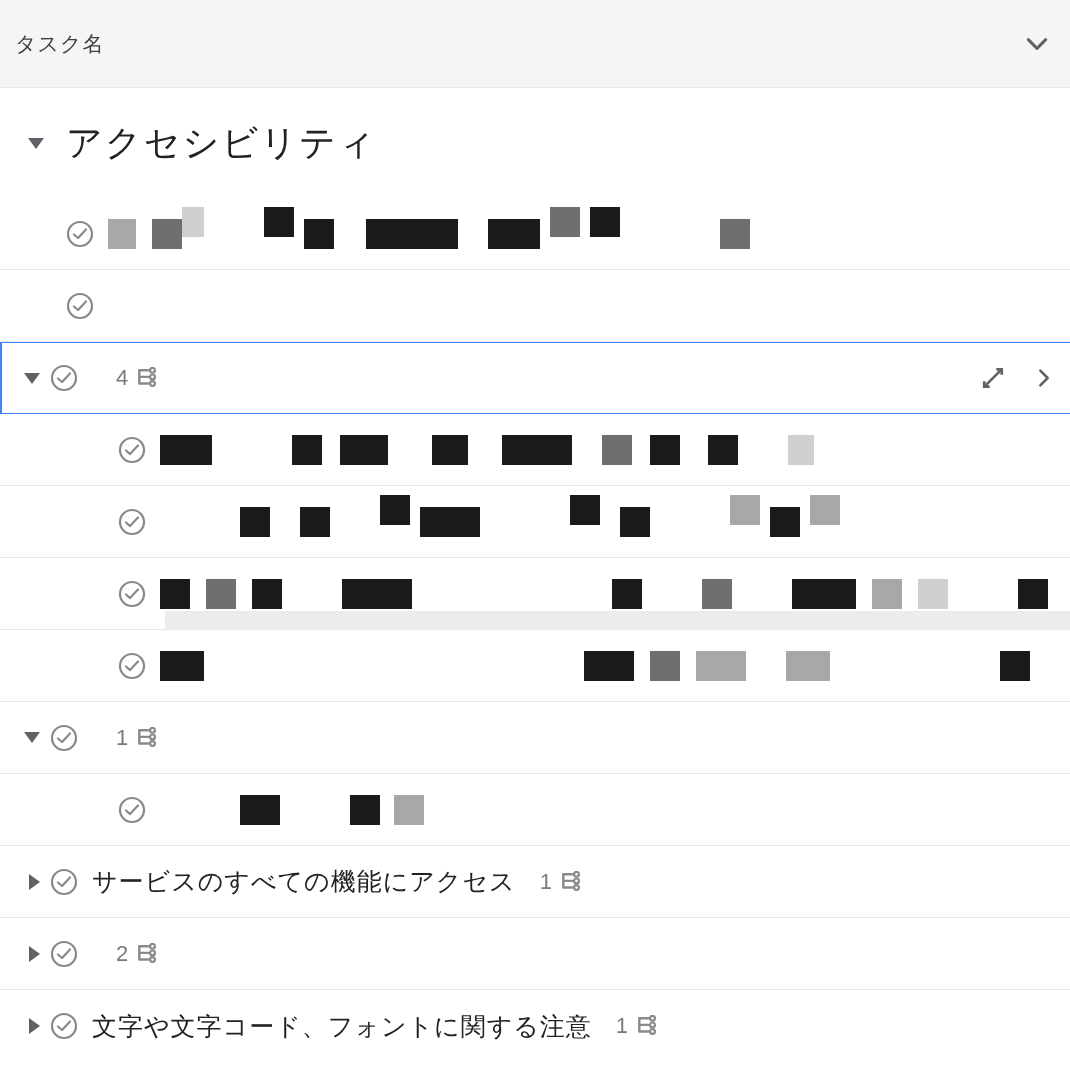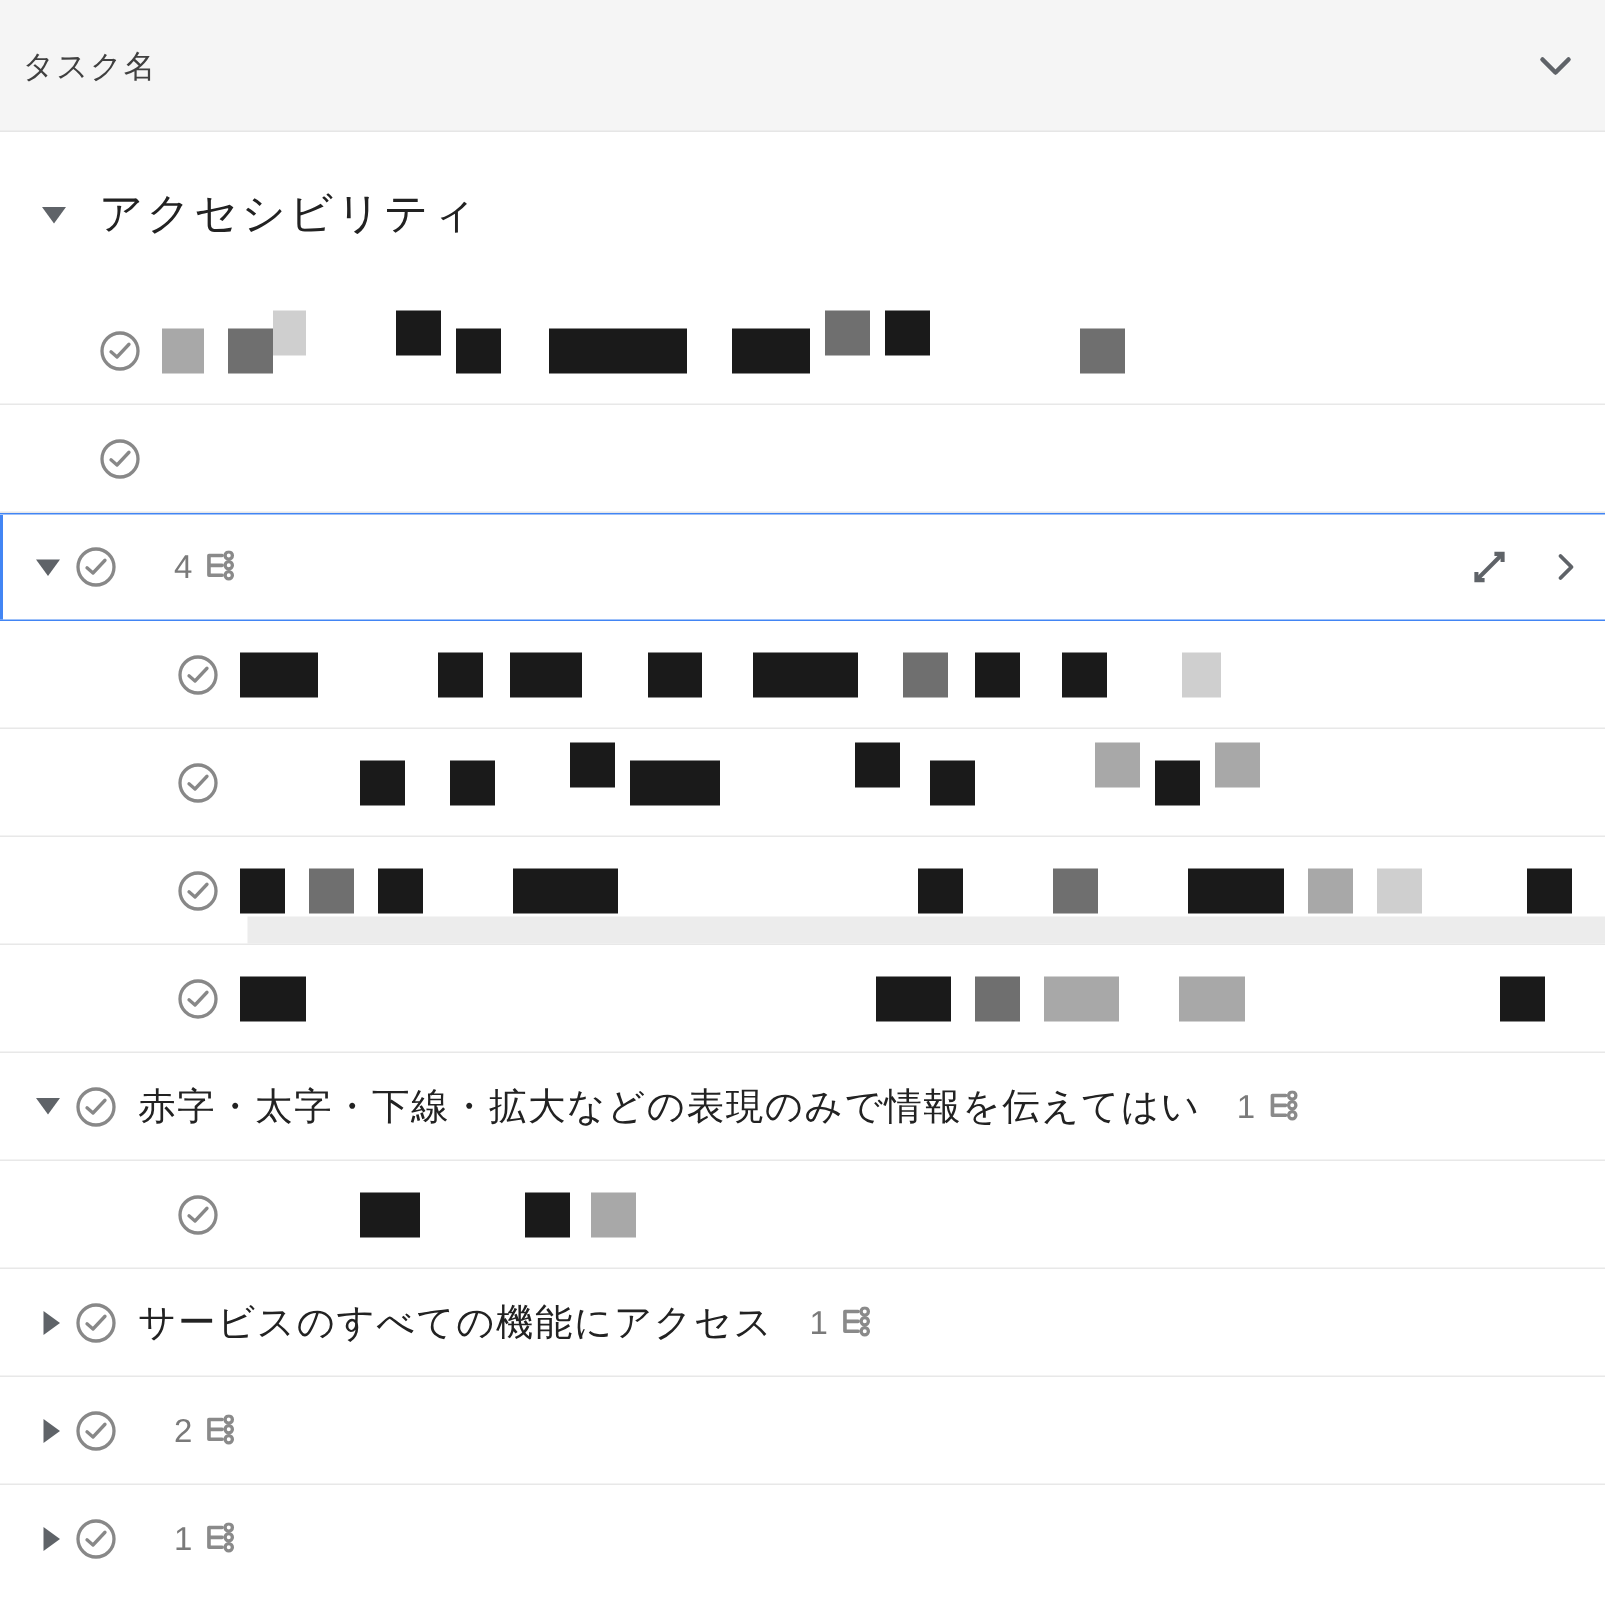--- a/index.html
+++ b/index.html
@@ -43,21 +43,21 @@
   }
 
   
   .section-row {
     height: 110px;
     display: flex;
     align-items: center;
     padding-left: 24px;
   }
   .section-title {
-    font-size: 29px;
+    font-size: 36px;
     font-weight: 400;
     color: #222;
     letter-spacing: 2px;
     margin-left: 18px;
   }
 
   
   .indent-0 { width: 24px; display:flex; align-items:center; justify-content:center; }
   .indent-1 { width: 60px; display:flex; align-items:center; justify-content:flex-end; padding-right: 6px;}
   .indent-2 { width: 112px; display:flex; align-items:center; justify-content:flex-end; padding-right: 6px;}
@@ -347,21 +347,20 @@
 
 <div class="row">
   <span class="indent-0" style="width:44px; justify-content:flex-end; padding-right:4px;">
       <span class="tri tri-down"></span>
     </span>
   <span class="check">
       <svg class="icon-svg" width="28" height="28">
         <use href="#check-circle"></use>
       </svg>
     </span>
-  <span class="task-title">赤字・太字・下線・拡大などの表現のみで情報を伝えてはい</span>
   <span class="subtask-count">
     <span>1</span>
     <svg class="icon-svg" viewBox="0 0 20 20" style="color:#8a8a8a">
         <use href="#subtask-tree"></use>
       </svg>
   </span>
 </div>
 
 <div class="row">
   <span class="indent-2"></span>
@@ -416,19 +415,20 @@
 
 <div class="row" style="border-bottom:none">
   <span class="indent-0" style="width:44px; justify-content:flex-end; padding-right:4px;">
       <span class="tri tri-right"></span>
     </span>
   <span class="check">
       <svg class="icon-svg" width="28" height="28">
         <use href="#check-circle"></use>
       </svg>
     </span>
+  <span class="task-title">文字や文字コード、フォントに関する注意</span>
   <span class="subtask-count">
     <span>1</span>
     <svg class="icon-svg" viewBox="0 0 20 20" style="color:#8a8a8a">
         <use href="#subtask-tree"></use>
       </svg>
   </span>
 </div>
 
 </body></html>

